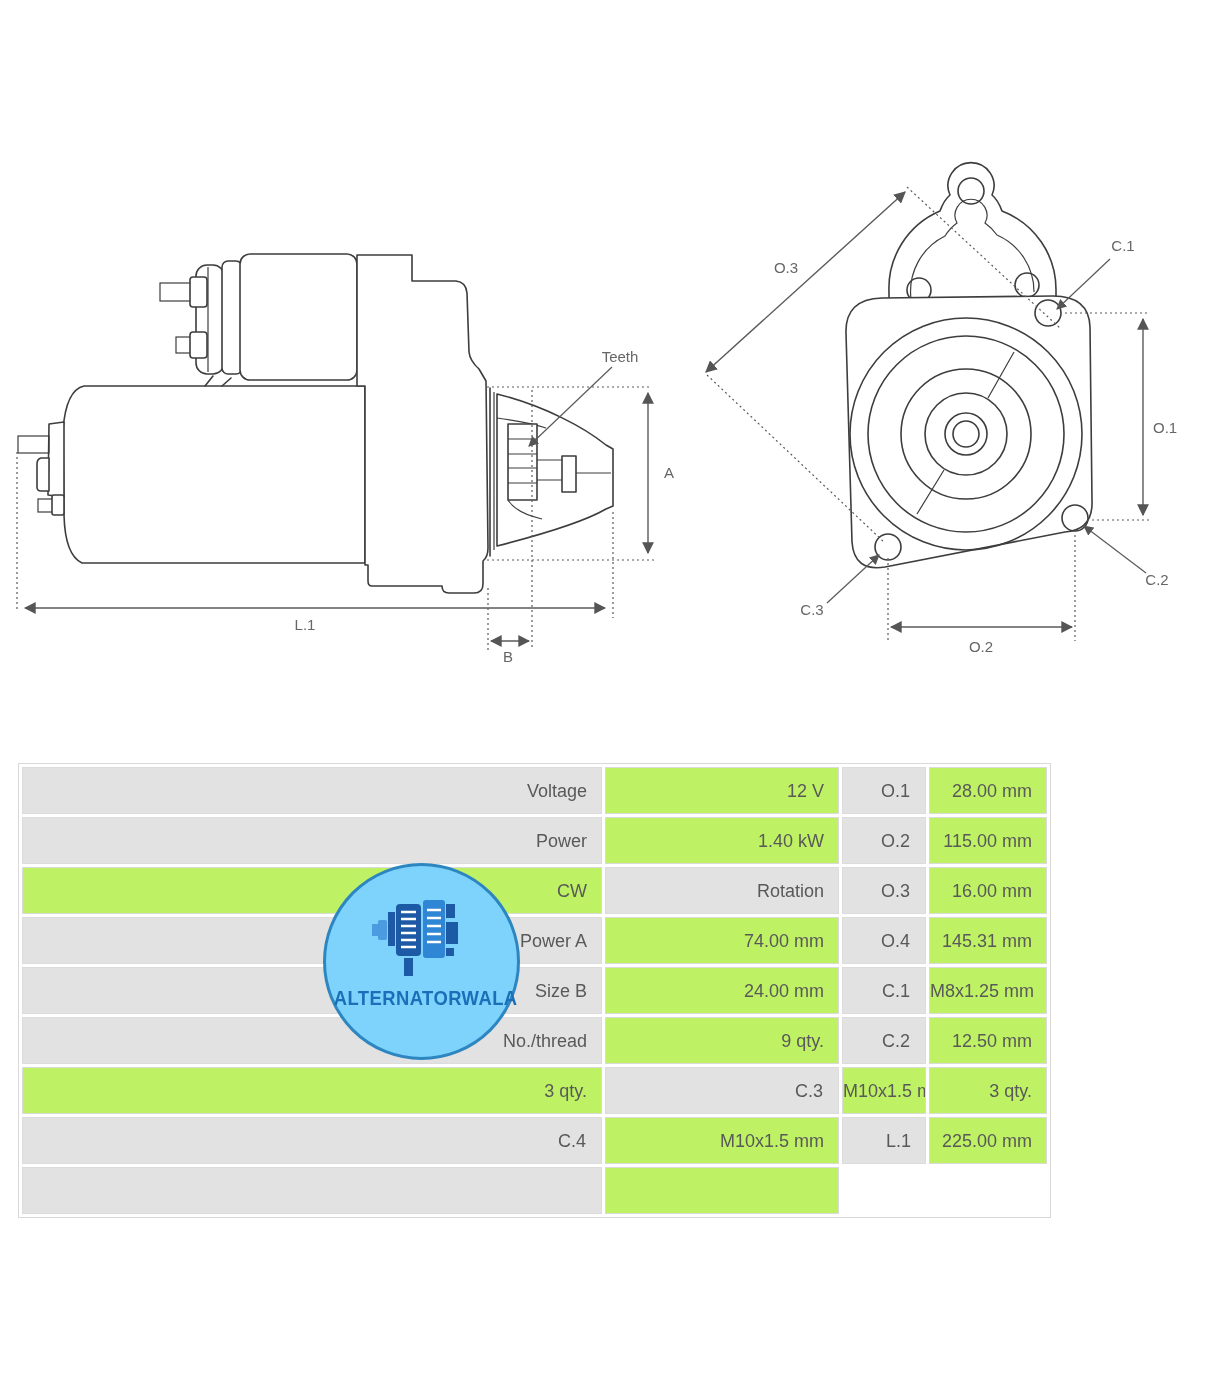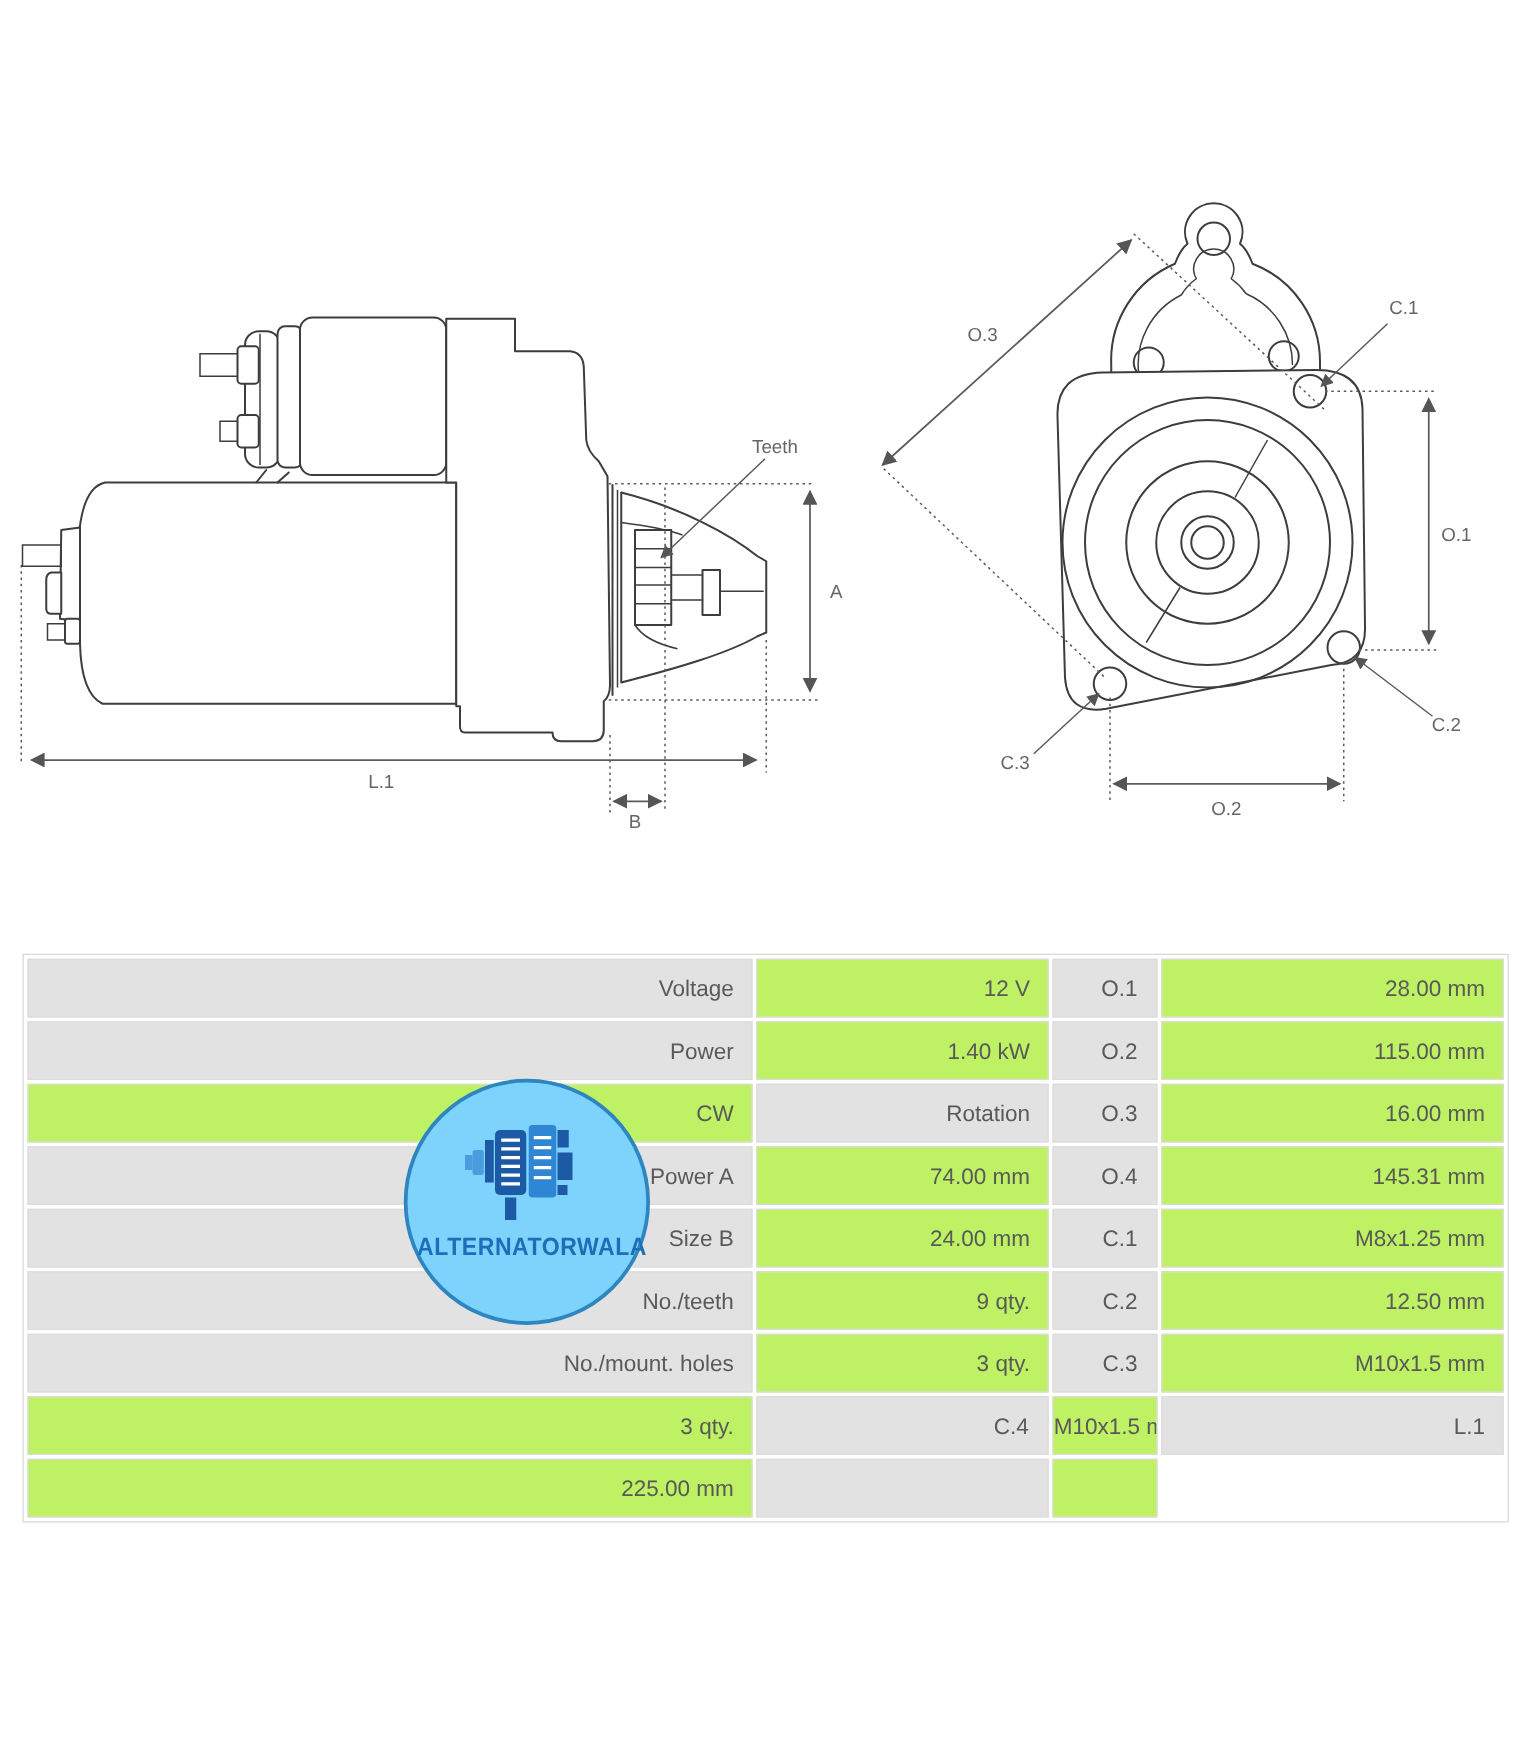--- a/index.html
+++ b/index.html
@@ -11,21 +11,21 @@
   #drawing{position:absolute;left:0;top:140px;width:1225px;height:620px;}
   .ln{stroke:#3d3d3d;stroke-width:1.6;fill:none;stroke-linejoin:round;stroke-linecap:round;}
   .lnf{stroke:#3d3d3d;stroke-width:1.6;fill:#ffffff;stroke-linejoin:round;}
   .thin{stroke:#3d3d3d;stroke-width:1.2;fill:none;}
   .dot{stroke:#5a5a5a;stroke-width:1.2;fill:none;stroke-dasharray:2,3;}
   .dim{stroke:#5a5a5a;stroke-width:1.4;fill:none;}
   .lead{stroke:#5a5a5a;stroke-width:1.2;fill:none;}
   .anno{font-size:15px;fill:#666;}
 
   
-  #spec-table{position:absolute;left:18px;top:763px;width:1189px;box-sizing:border-box;
+  #spec-table{position:absolute;left:18px;top:763px;width:1033px;box-sizing:border-box;
     background:#fff;border:1px solid #d8d8d8;padding:3px;
     display:grid;grid-template-columns:580px 234px 84px 1fr;gap:3px;}
   #spec-table .cell{height:47px;line-height:47px;font-size:18px;color:#595959;
     text-align:right;padding-right:14px;box-sizing:border-box;overflow:hidden;white-space:nowrap;}
   #spec-table .lab{background:#e2e2e2;border:1px solid #dcdcdc;}
   #spec-table .val{background:#bef264;border:1px solid #dadada;}
   #spec-table .key{background:#e2e2e2;border:1px solid #dcdcdc;padding-right:15px;}
 
   
   #logo{position:absolute;left:323px;top:863px;width:197px;height:197px;box-sizing:border-box;
@@ -175,26 +175,25 @@
     <div class="cell lab">Power A</div>
     <div class="cell val">74.00 mm</div>
     <div class="cell key">O.4</div>
     <div class="cell val">145.31 mm</div>
 
     <div class="cell lab">Size B</div>
     <div class="cell val">24.00 mm</div>
     <div class="cell key">C.1</div>
     <div class="cell val">M8x1.25 mm</div>
 
-    <div class="cell lab">No./teeth</div>
+    <div class="cell lab">No./thread</div>
     <div class="cell val">9 qty.</div>
     <div class="cell key">C.2</div>
     <div class="cell val">12.50 mm</div>
 
-    <div class="cell lab">No./mount. holes</div>
     <div class="cell val">3 qty.</div>
     <div class="cell key">C.3</div>
     <div class="cell val">M10x1.5 mm</div>
 
     <div class="cell val">3 qty.</div>
     <div class="cell key">C.4</div>
     <div class="cell val">M10x1.5 mm</div>
 
     <div class="cell lab">L.1</div>
     <div class="cell val">225.00 mm</div>

